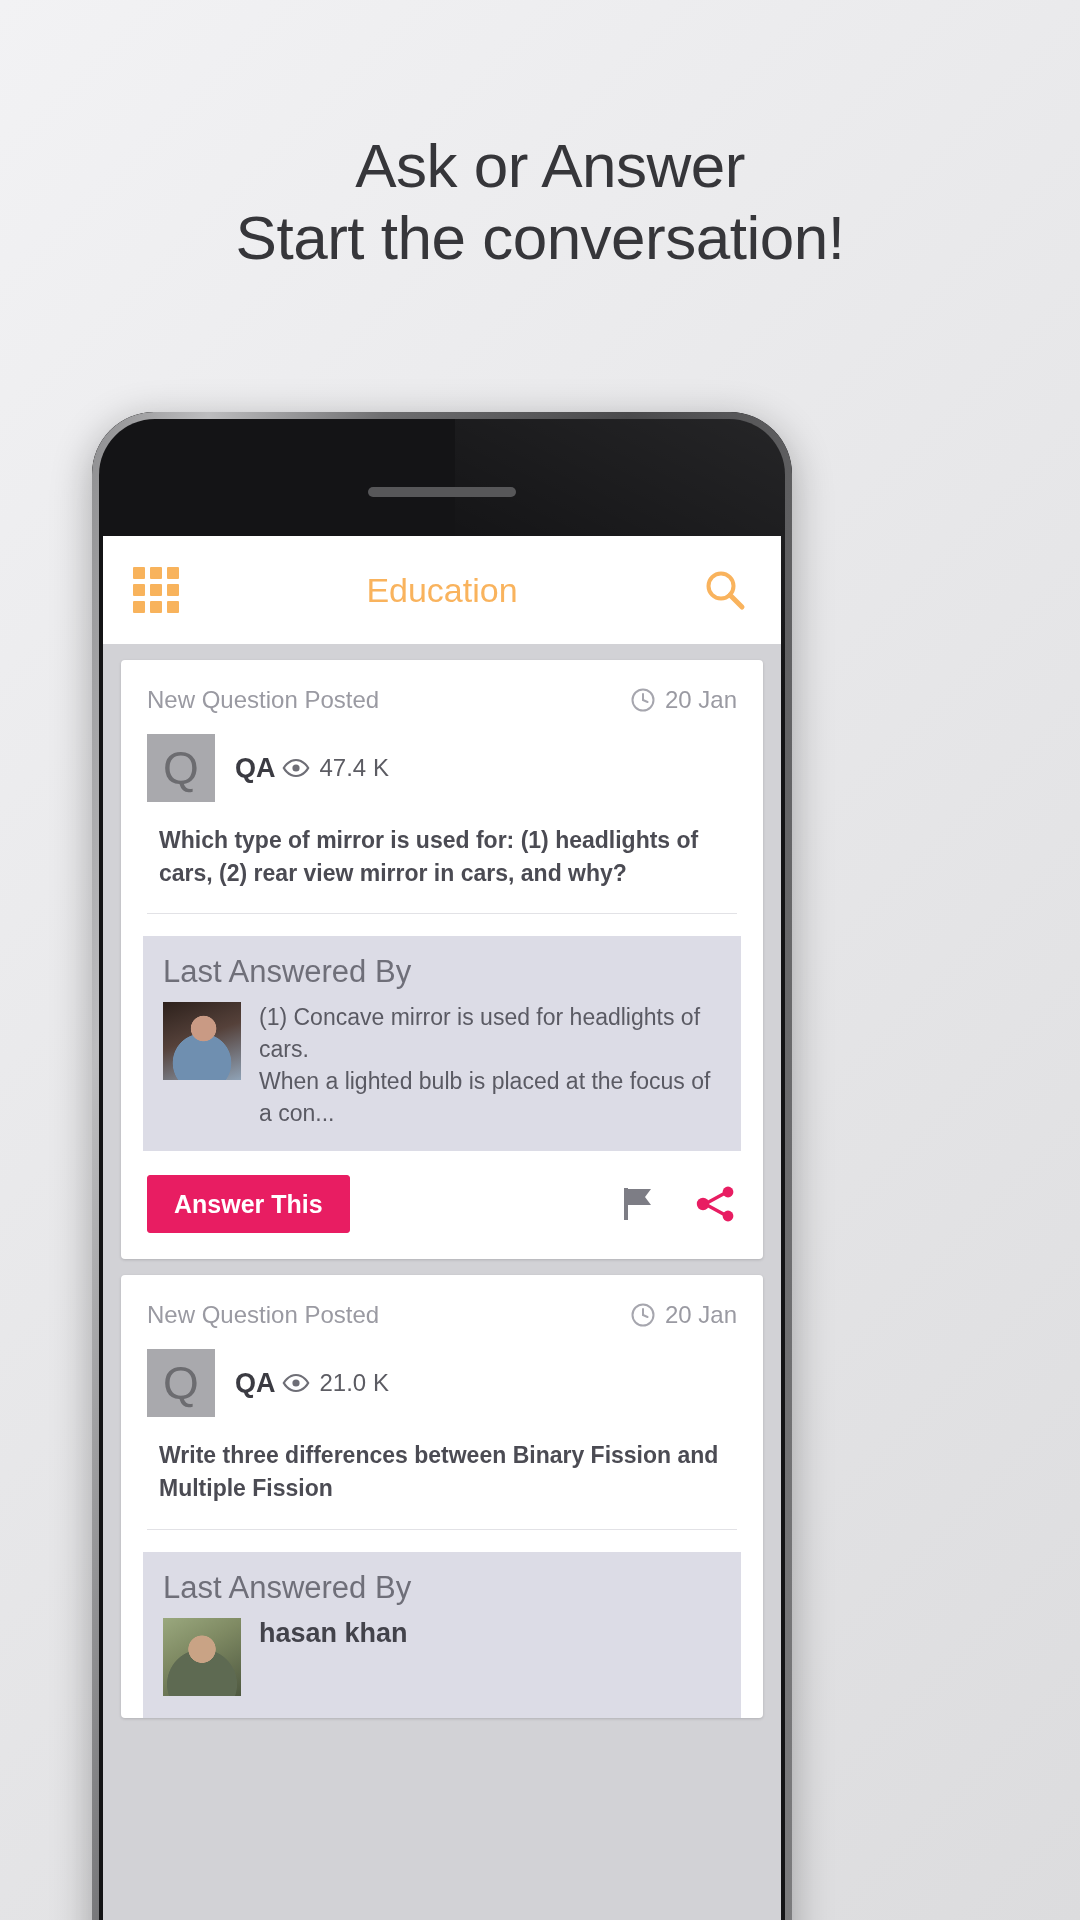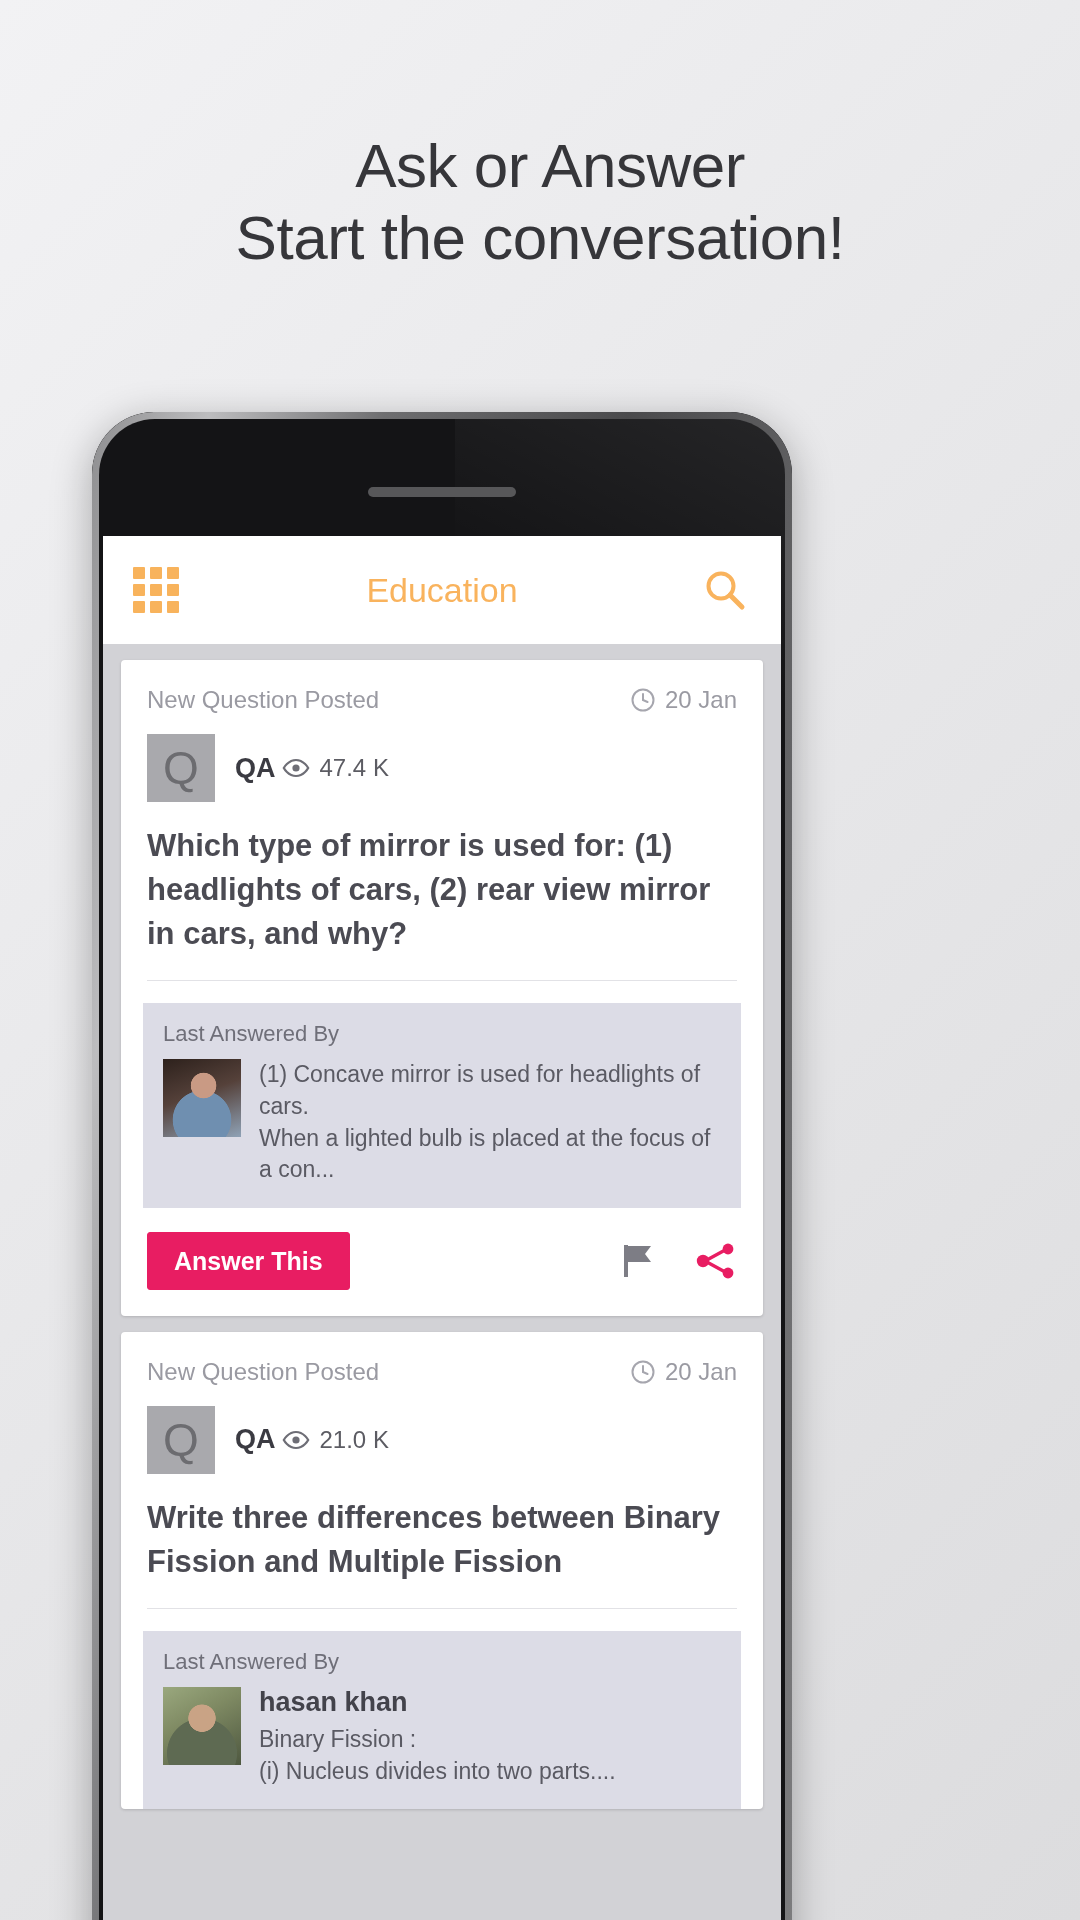--- a/index.html
+++ b/index.html
@@ -164,38 +164,38 @@
     color: #6c6c70;
     font-size: 46px;
     font-weight: 300;
     line-height: 1;
   }
   .q-meta { display: flex; flex-direction: row; gap: 6px; }
   .q-name { color: #3b3b42; font-size: 27px; font-weight: 700; }
   .views { display: flex; align-items: center; gap: 10px; color: #5c5c63; font-size: 24px; }
 
   .q-text {
-    padding: 22px 26px 0 26px;
+    padding: 22px 26px 0 38px;
     color: #4b4b53;
-    font-size: 31px;
+    font-size: 23px;
     font-weight: 700;
     line-height: 1.42;
   }
   .divider {
     height: 1px;
     background: #e2e2e6;
     margin: 24px 26px 0 26px;
   }
 
   .answer-box {
     background: #dcdce6;
     margin: 22px 22px 0 22px;
     padding: 18px 20px 22px 20px;
   }
-  .ans-label { color: #6f6f79; font-size: 22px; margin-bottom: 12px; }
+  .ans-label { color: #6f6f79; font-size: 31px; margin-bottom: 12px; }
   .ans-row { display: flex; gap: 18px; }
   .ans-avatar {
     width: 78px; height: 78px;
     flex: 0 0 auto;
     overflow: hidden;
     background: #7a6a5e;
   }
   .ans-avatar.p1 {
     background:
       radial-gradient(circle at 52% 34%, #c99a84 0 19%, rgba(201,154,132,0) 20%),
@@ -384,22 +384,20 @@
 
           <div class="q-text">Write three differences between Binary Fission and Multiple Fission</div>
           <div class="divider"></div>
 
           <div class="answer-box">
             <div class="ans-label">Last Answered By</div>
             <div class="ans-row">
               <div class="ans-avatar p2"></div>
               <div class="ans-body">
                 <div class="ans-name">hasan khan</div>
-                <div class="ans-snippet">Binary Fission :
-(i) Nucleus divides into two parts....</div>
               </div>
             </div>
           </div>
         </div>
 
       </div>
     </div>
   </div>
 </div>
 

